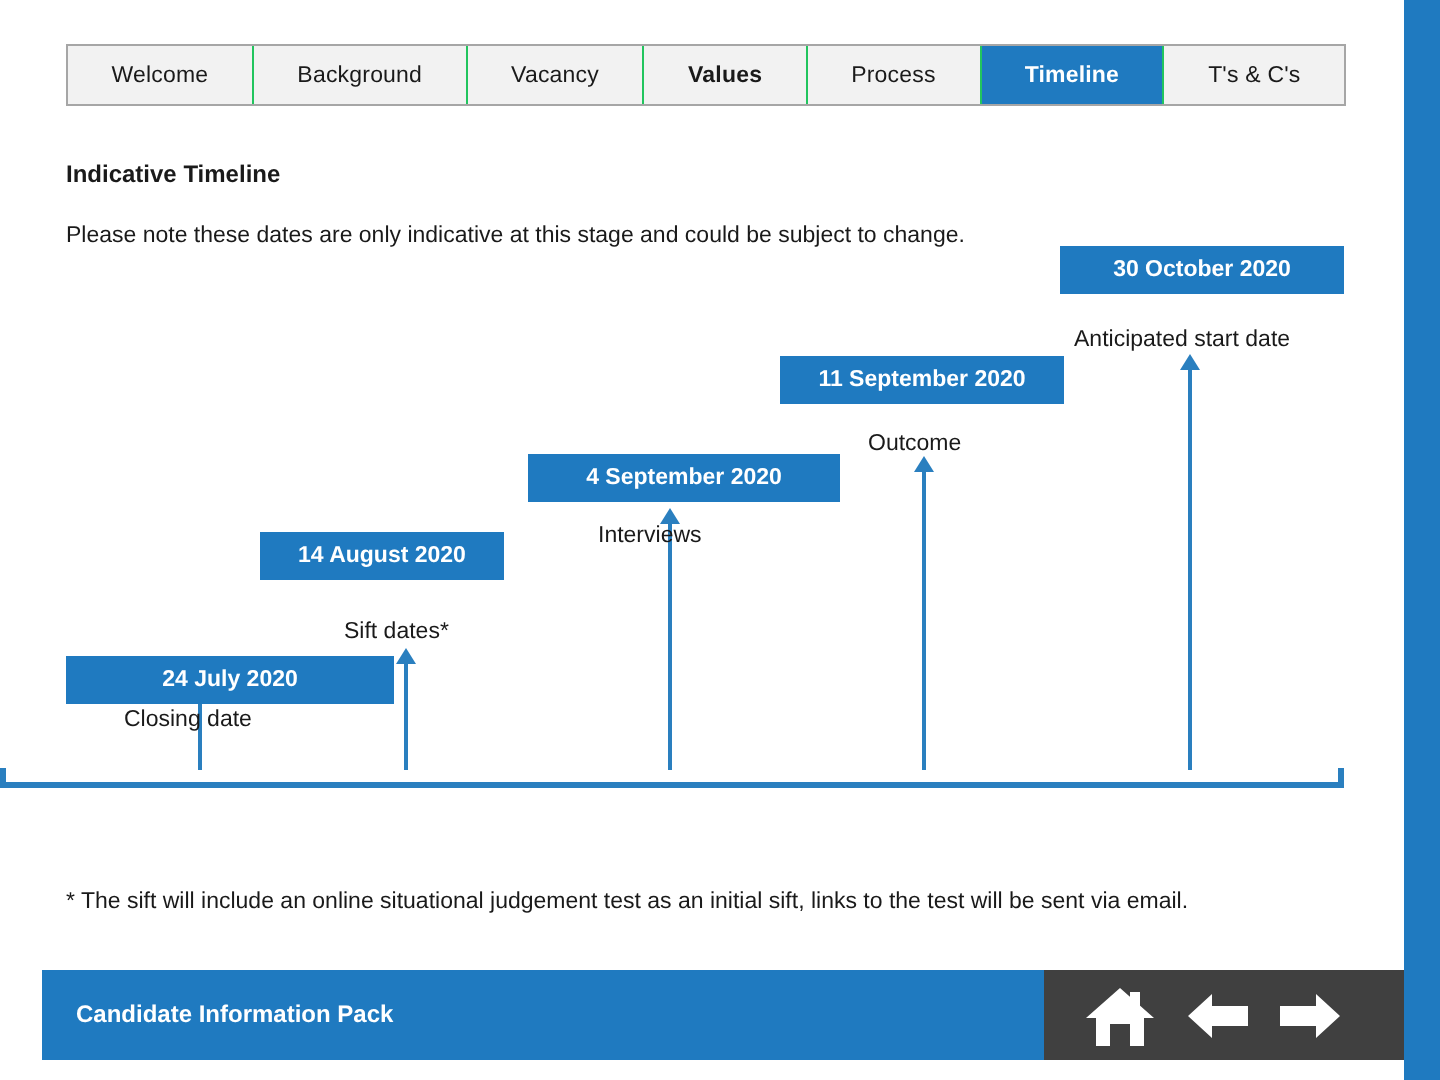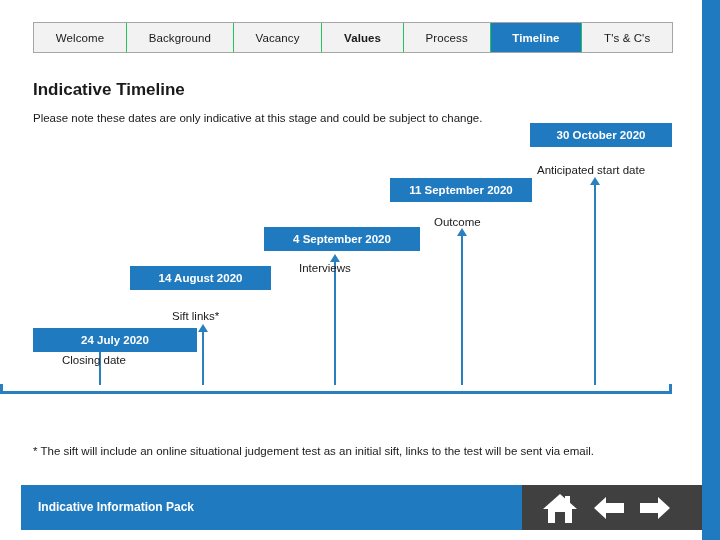--- a/index.html
+++ b/index.html
@@ -60,21 +60,21 @@
     background: #1f7ac0;
     color: #ffffff;
     font-weight: bold;
   }
   .tab.bold { font-weight: bold; }
 
   .section-title {
     position: absolute;
     left: 33px;
     top: 80px;
-    font-size: 17px;
+    font-size: 12px;
     font-weight: bold;
     color: #1a1a1a;
   }
   .note {
     position: absolute;
     left: 33px;
     top: 112px;
     font-size: 11.5px;
     color: #1a1a1a;
   }
@@ -194,42 +194,42 @@
   <div class="baseline-cap" style="left:0px;"></div>
   <div class="baseline-cap" style="left:669px;"></div>
 
   <div class="stem" style="left:99px; top:352px; height:33px;"></div>
   <div class="arrowhead" style="left:95px; top:344px;"></div>
   <div class="datebox" style="left:33px; top:328px; width:164px;">24 July 2020</div>
   <div class="eventlabel" style="left:62px; top:354px;">Closing date</div>
 
   <div class="stem" style="left:202px; top:332px; height:53px;"></div>
   <div class="arrowhead" style="left:198px; top:324px;"></div>
-  <div class="datebox" style="left:130px; top:266px; width:141px;">14 August 2020</div>
-  <div class="eventlabel" style="left:172px; top:310px;">Sift links*</div>
+  <div class="datebox" style="left:130px; top:266px; width:122px;">14 August 2020</div>
+  <div class="eventlabel" style="left:172px; top:310px;">Sift dates*</div>
 
   <div class="stem" style="left:334px; top:262px; height:123px;"></div>
   <div class="arrowhead" style="left:330px; top:254px;"></div>
   <div class="datebox" style="left:264px; top:227px; width:156px;">4 September 2020</div>
 
   <div class="stem" style="left:461px; top:236px; height:149px;"></div>
   <div class="arrowhead" style="left:457px; top:228px;"></div>
   <div class="datebox" style="left:390px; top:178px; width:142px;">11 September 2020</div>
   <div class="eventlabel" style="left:299px; top:262px;">Interviews</div>
   <div class="eventlabel" style="left:434px; top:216px;">Outcome</div>
 
   <div class="stem" style="left:594px; top:185px; height:200px;"></div>
   <div class="arrowhead" style="left:590px; top:177px;"></div>
   <div class="datebox" style="left:530px; top:123px; width:142px;">30 October 2020</div>
   <div class="eventlabel" style="left:537px; top:164px;">Anticipated start date</div>
 
   <div class="footnote">* The sift will include an online situational judgement test as an initial sift, links to the test will be sent via email.</div>
 
   <div class="footer-bar"></div>
-  <div class="footer-text">Indicative Information Pack</div>
+  <div class="footer-text">Candidate Information Pack</div>
   <div class="footer-icons">
     <span>
       <svg width="40" height="34" viewBox="0 0 40 34">
         <path d="M20 3 L37 18 L32 18 L32 32 L8 32 L8 18 L3 18 Z" fill="#ffffff"></path>
         <rect x="15" y="21" width="10" height="11" fill="#404040"></rect>
         <rect x="25" y="5" width="5" height="8" fill="#ffffff"></rect>
       </svg>
     </span>
     <span>
       <svg width="34" height="26" viewBox="0 0 34 26">

